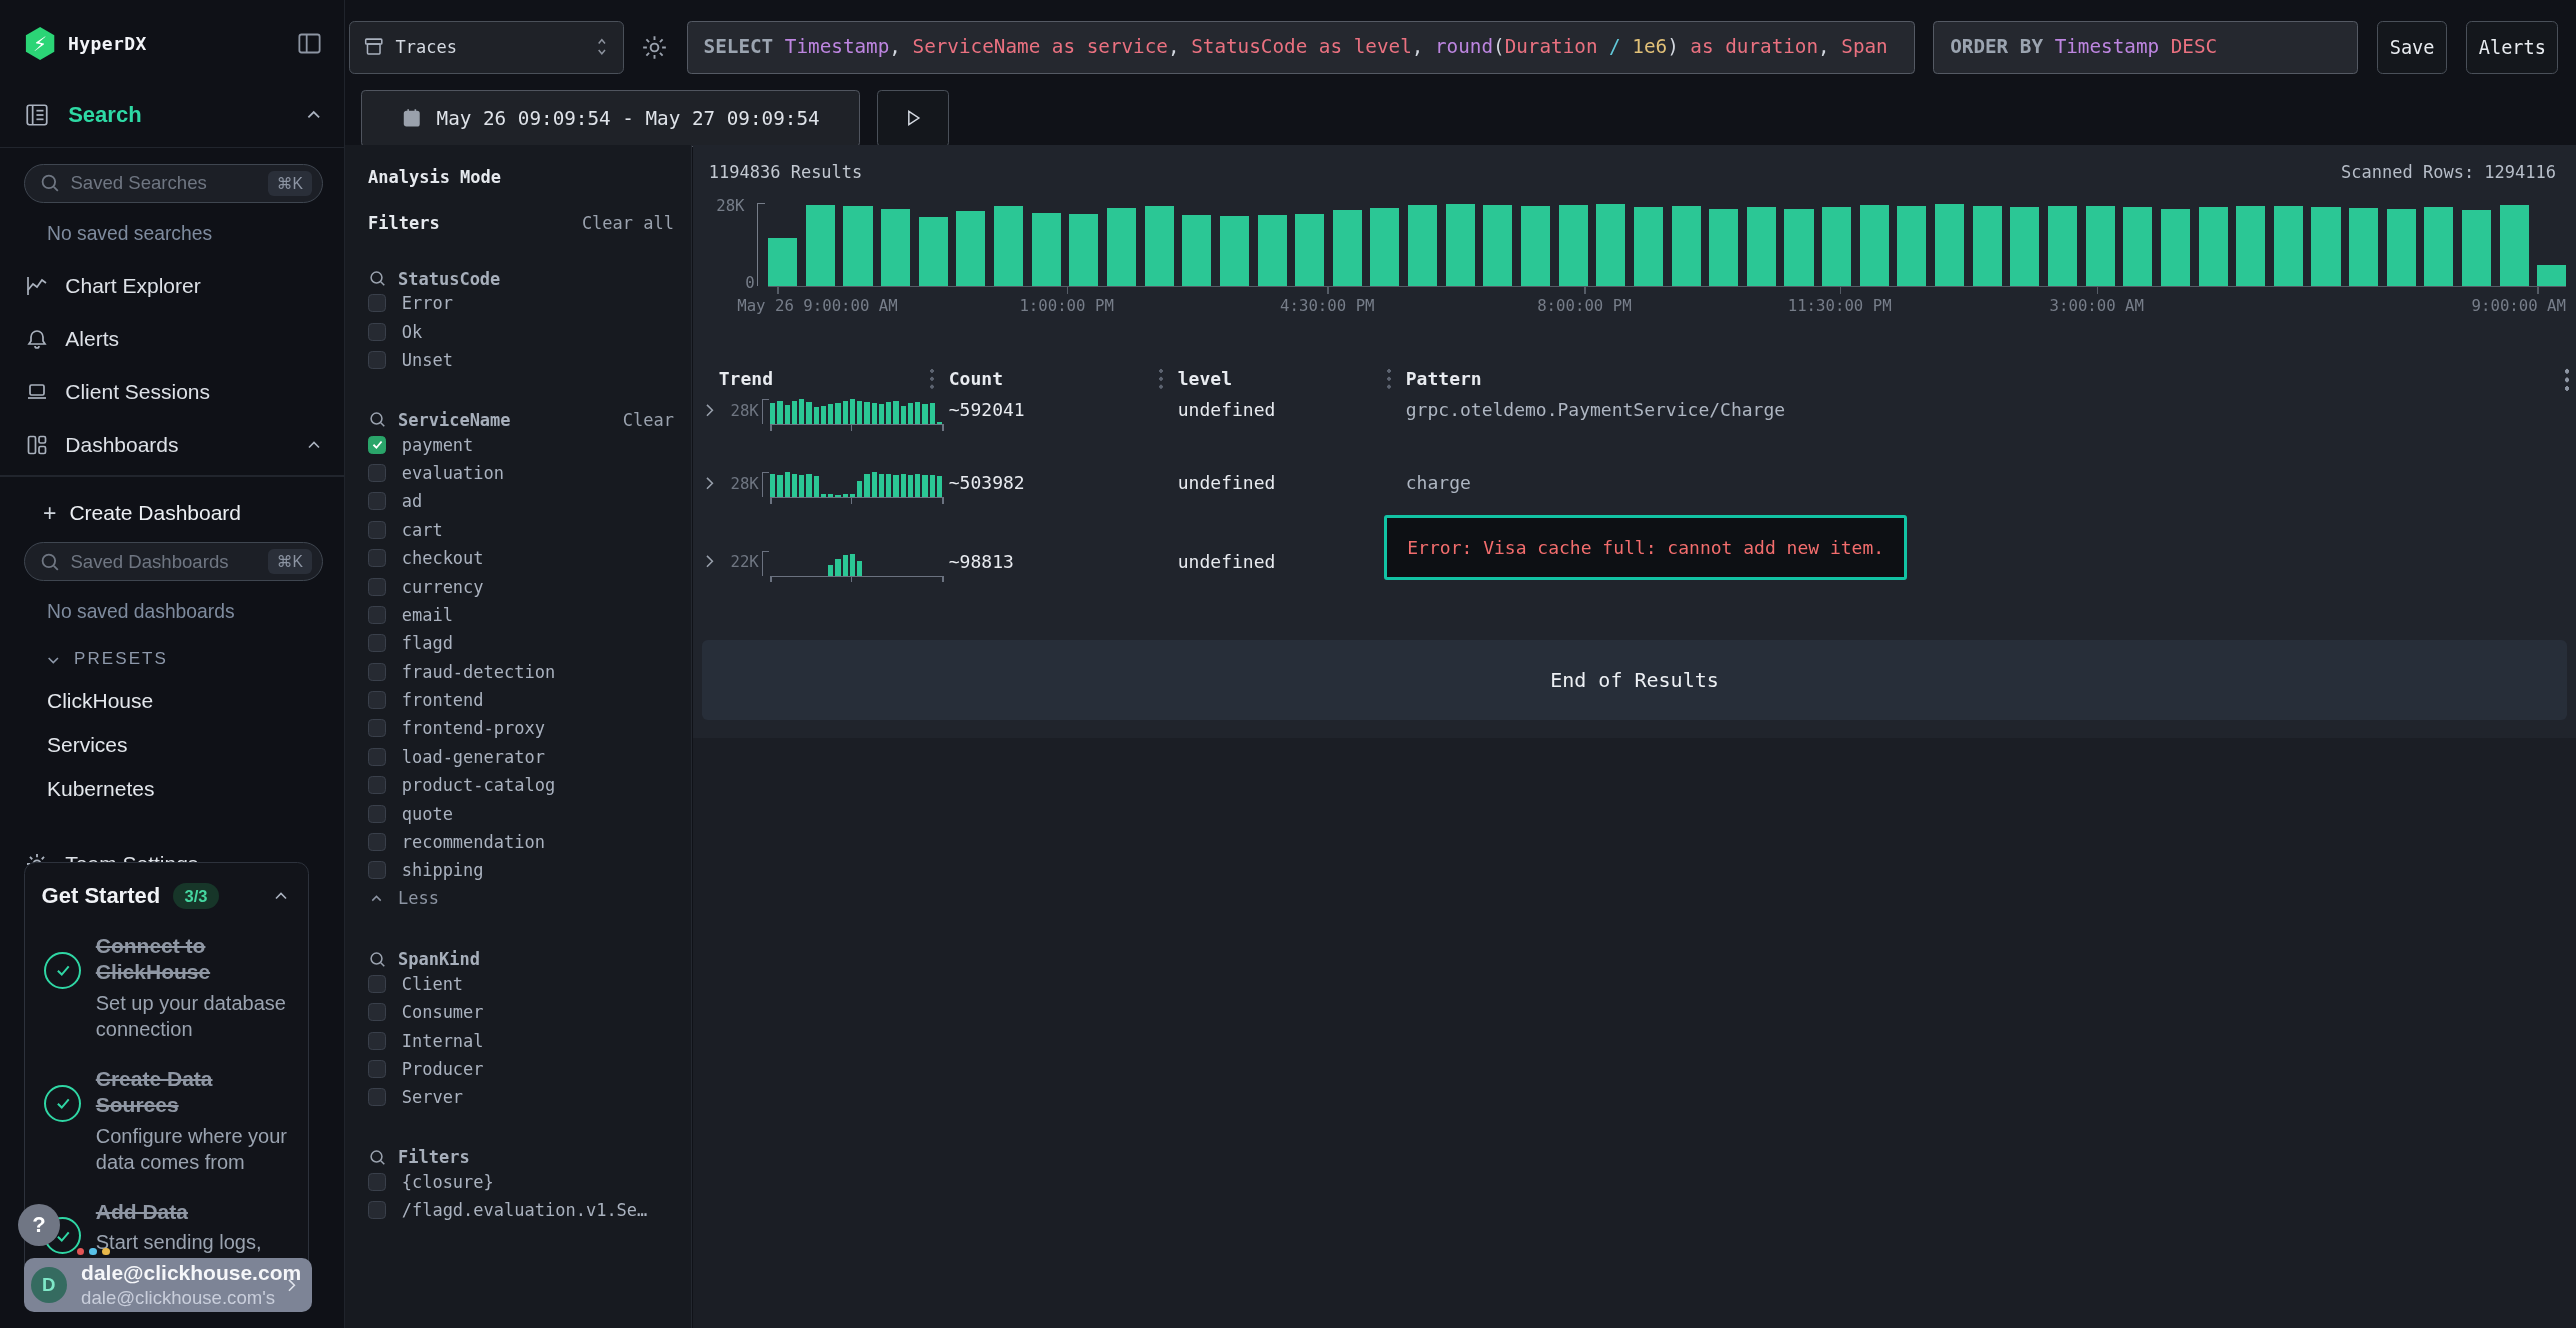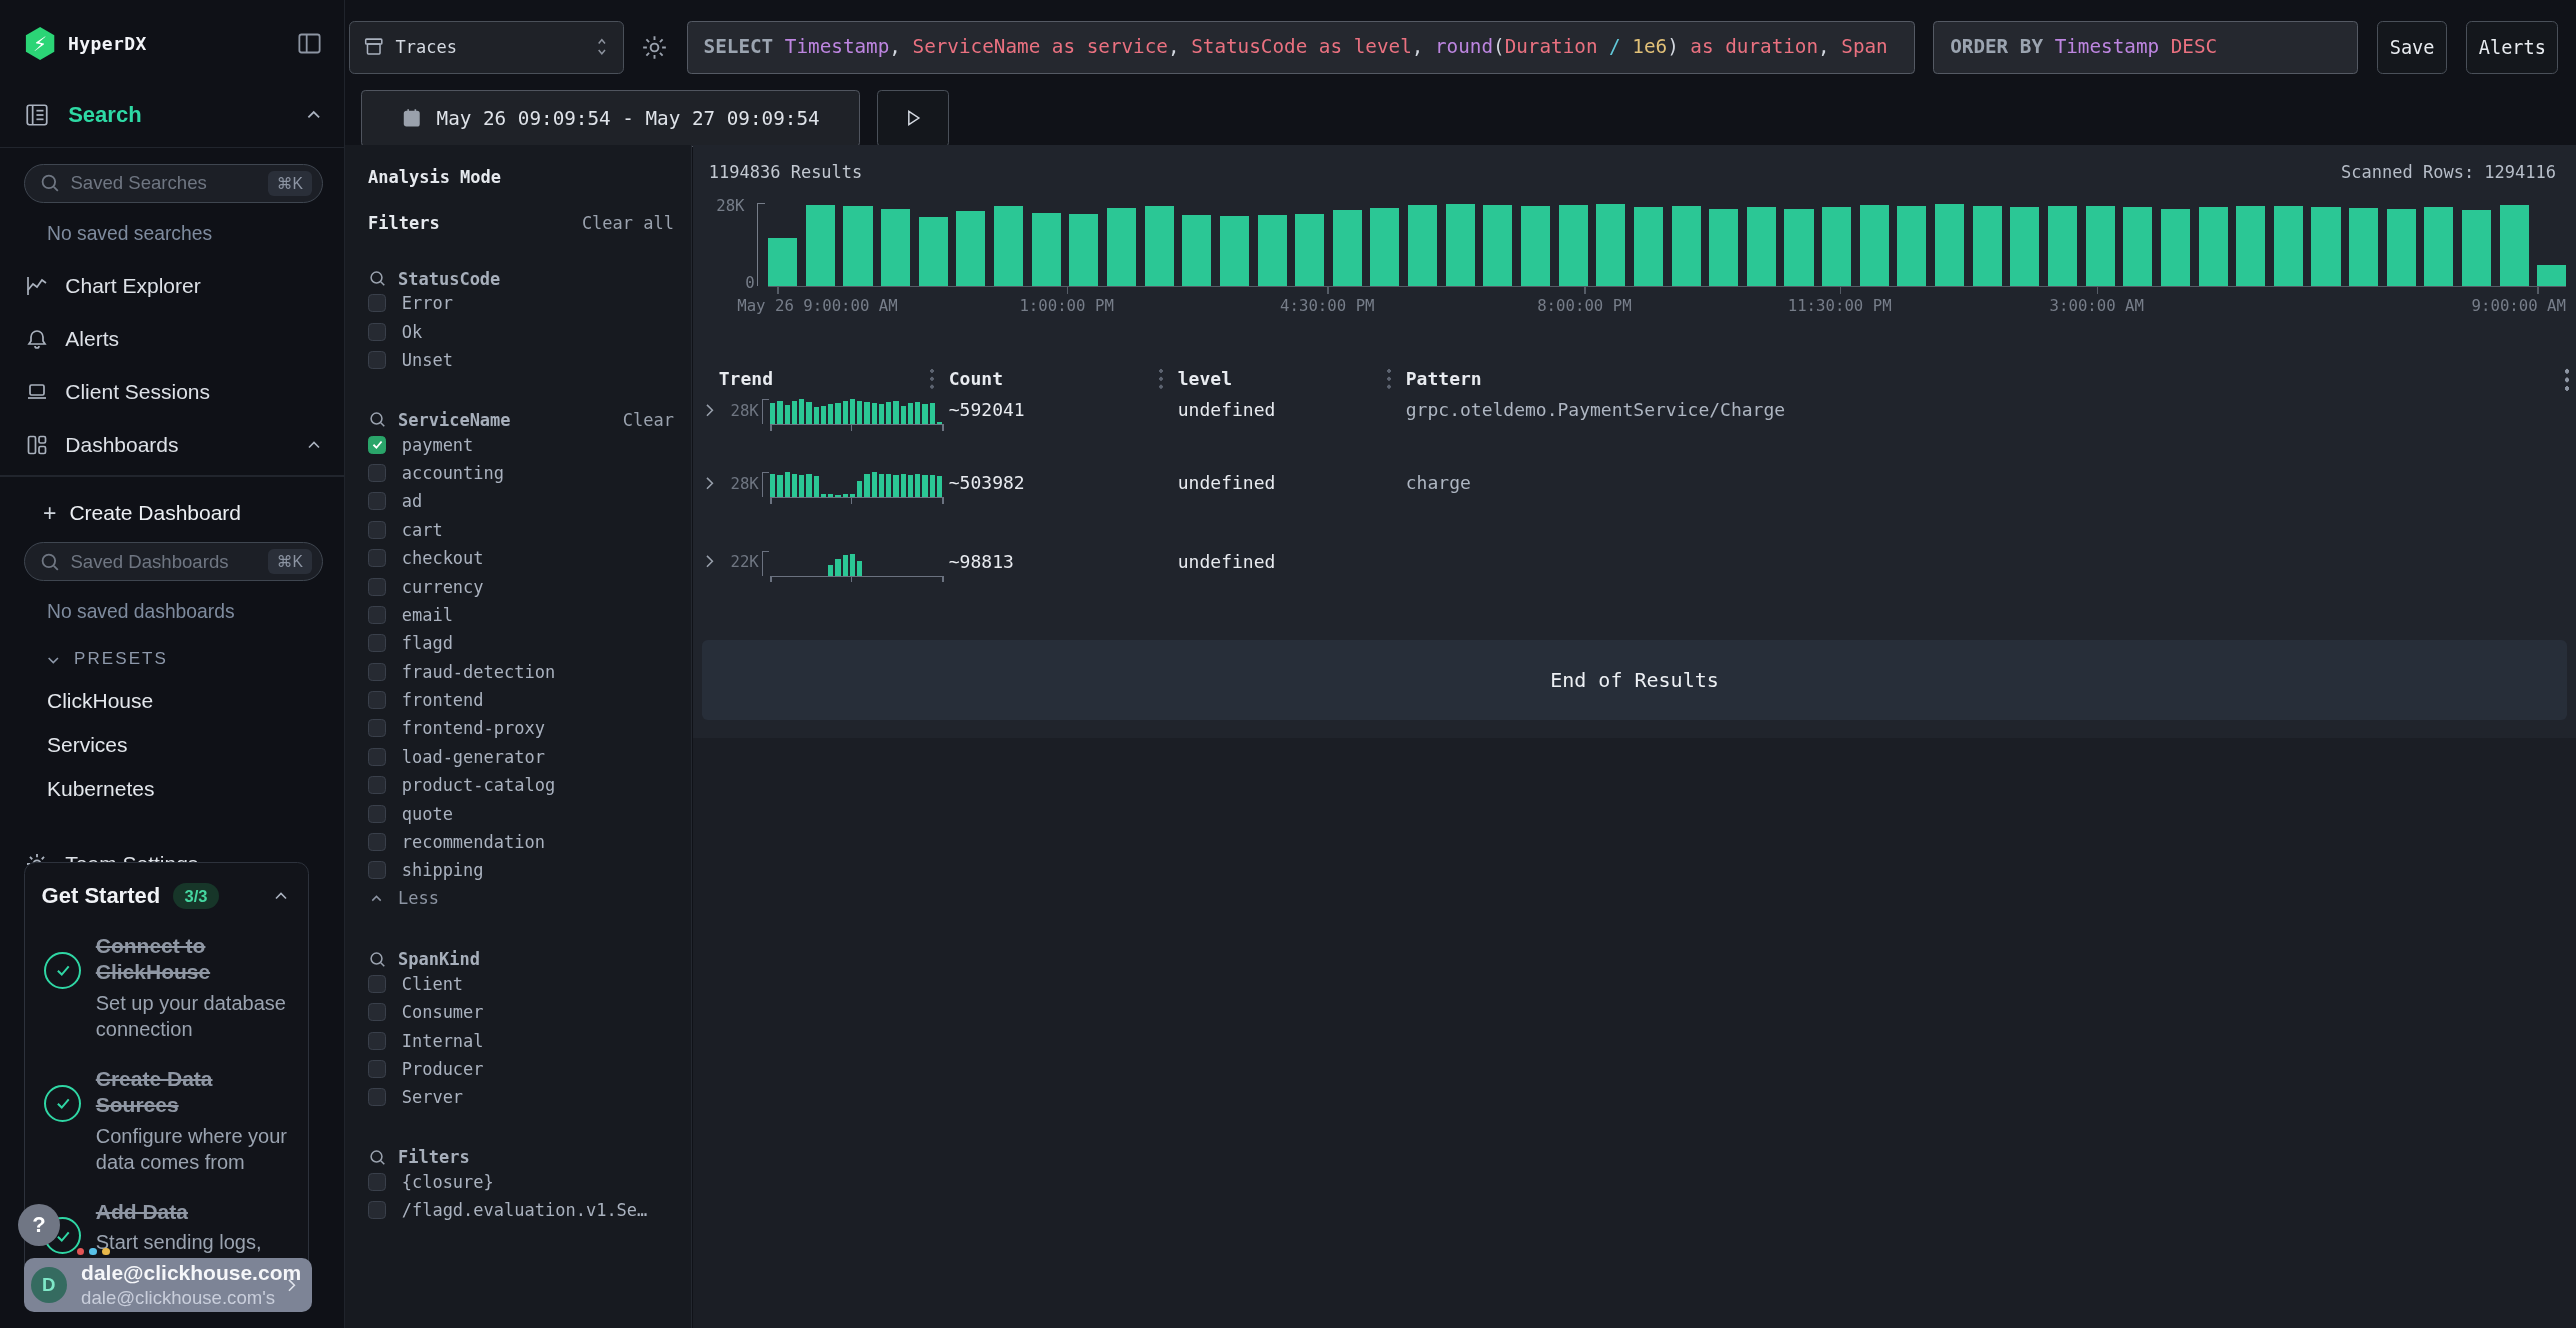--- a/index.html
+++ b/index.html
@@ -427,21 +427,21 @@
         <div class="fitem">
           <span class="cb checked">
             <svg width="13" height="13" viewBox="0 0 24 24" fill="none" stroke="#fff" stroke-width="3.4">
               <polyline points="4.5 12.5 10 18 19.5 6.5"></polyline>
             </svg>
           </span>
           <span class="flbl">payment</span>
         </div>
         <div class="fitem">
           <span class="cb"></span>
-          <span class="flbl">accounting</span>
+          <span class="flbl">evaluation</span>
         </div>
         <div class="fitem">
           <span class="cb"></span>
           <span class="flbl">ad</span>
         </div>
         <div class="fitem">
           <span class="cb"></span>
           <span class="flbl">cart</span>
         </div>
         <div class="fitem">
@@ -763,20 +763,21 @@
                   <i class="sbar" style="height: 0%; background: transparent;"></i>
                   <i class="sbar" style="height: 0%; background: transparent;"></i>
                 </div>
                 <span class="stick" style="left: 0%;"></span>
                 <span class="stick" style="left: 47%;"></span>
                 <span class="stick" style="left: 100%;"></span>
               </div>
             </div>
             <div class="cellv">~98813</div>
             <div class="cellv">undefined</div>
+            <div class="pattern-cell"><span class="hl-box">Error: Visa cache full: cannot add new item.</span></div>
           </div>
         </div>
     </div>
 
     <div class="eor">End of Results</div>
   </div>
 </div>
 
 
 </body></html>

